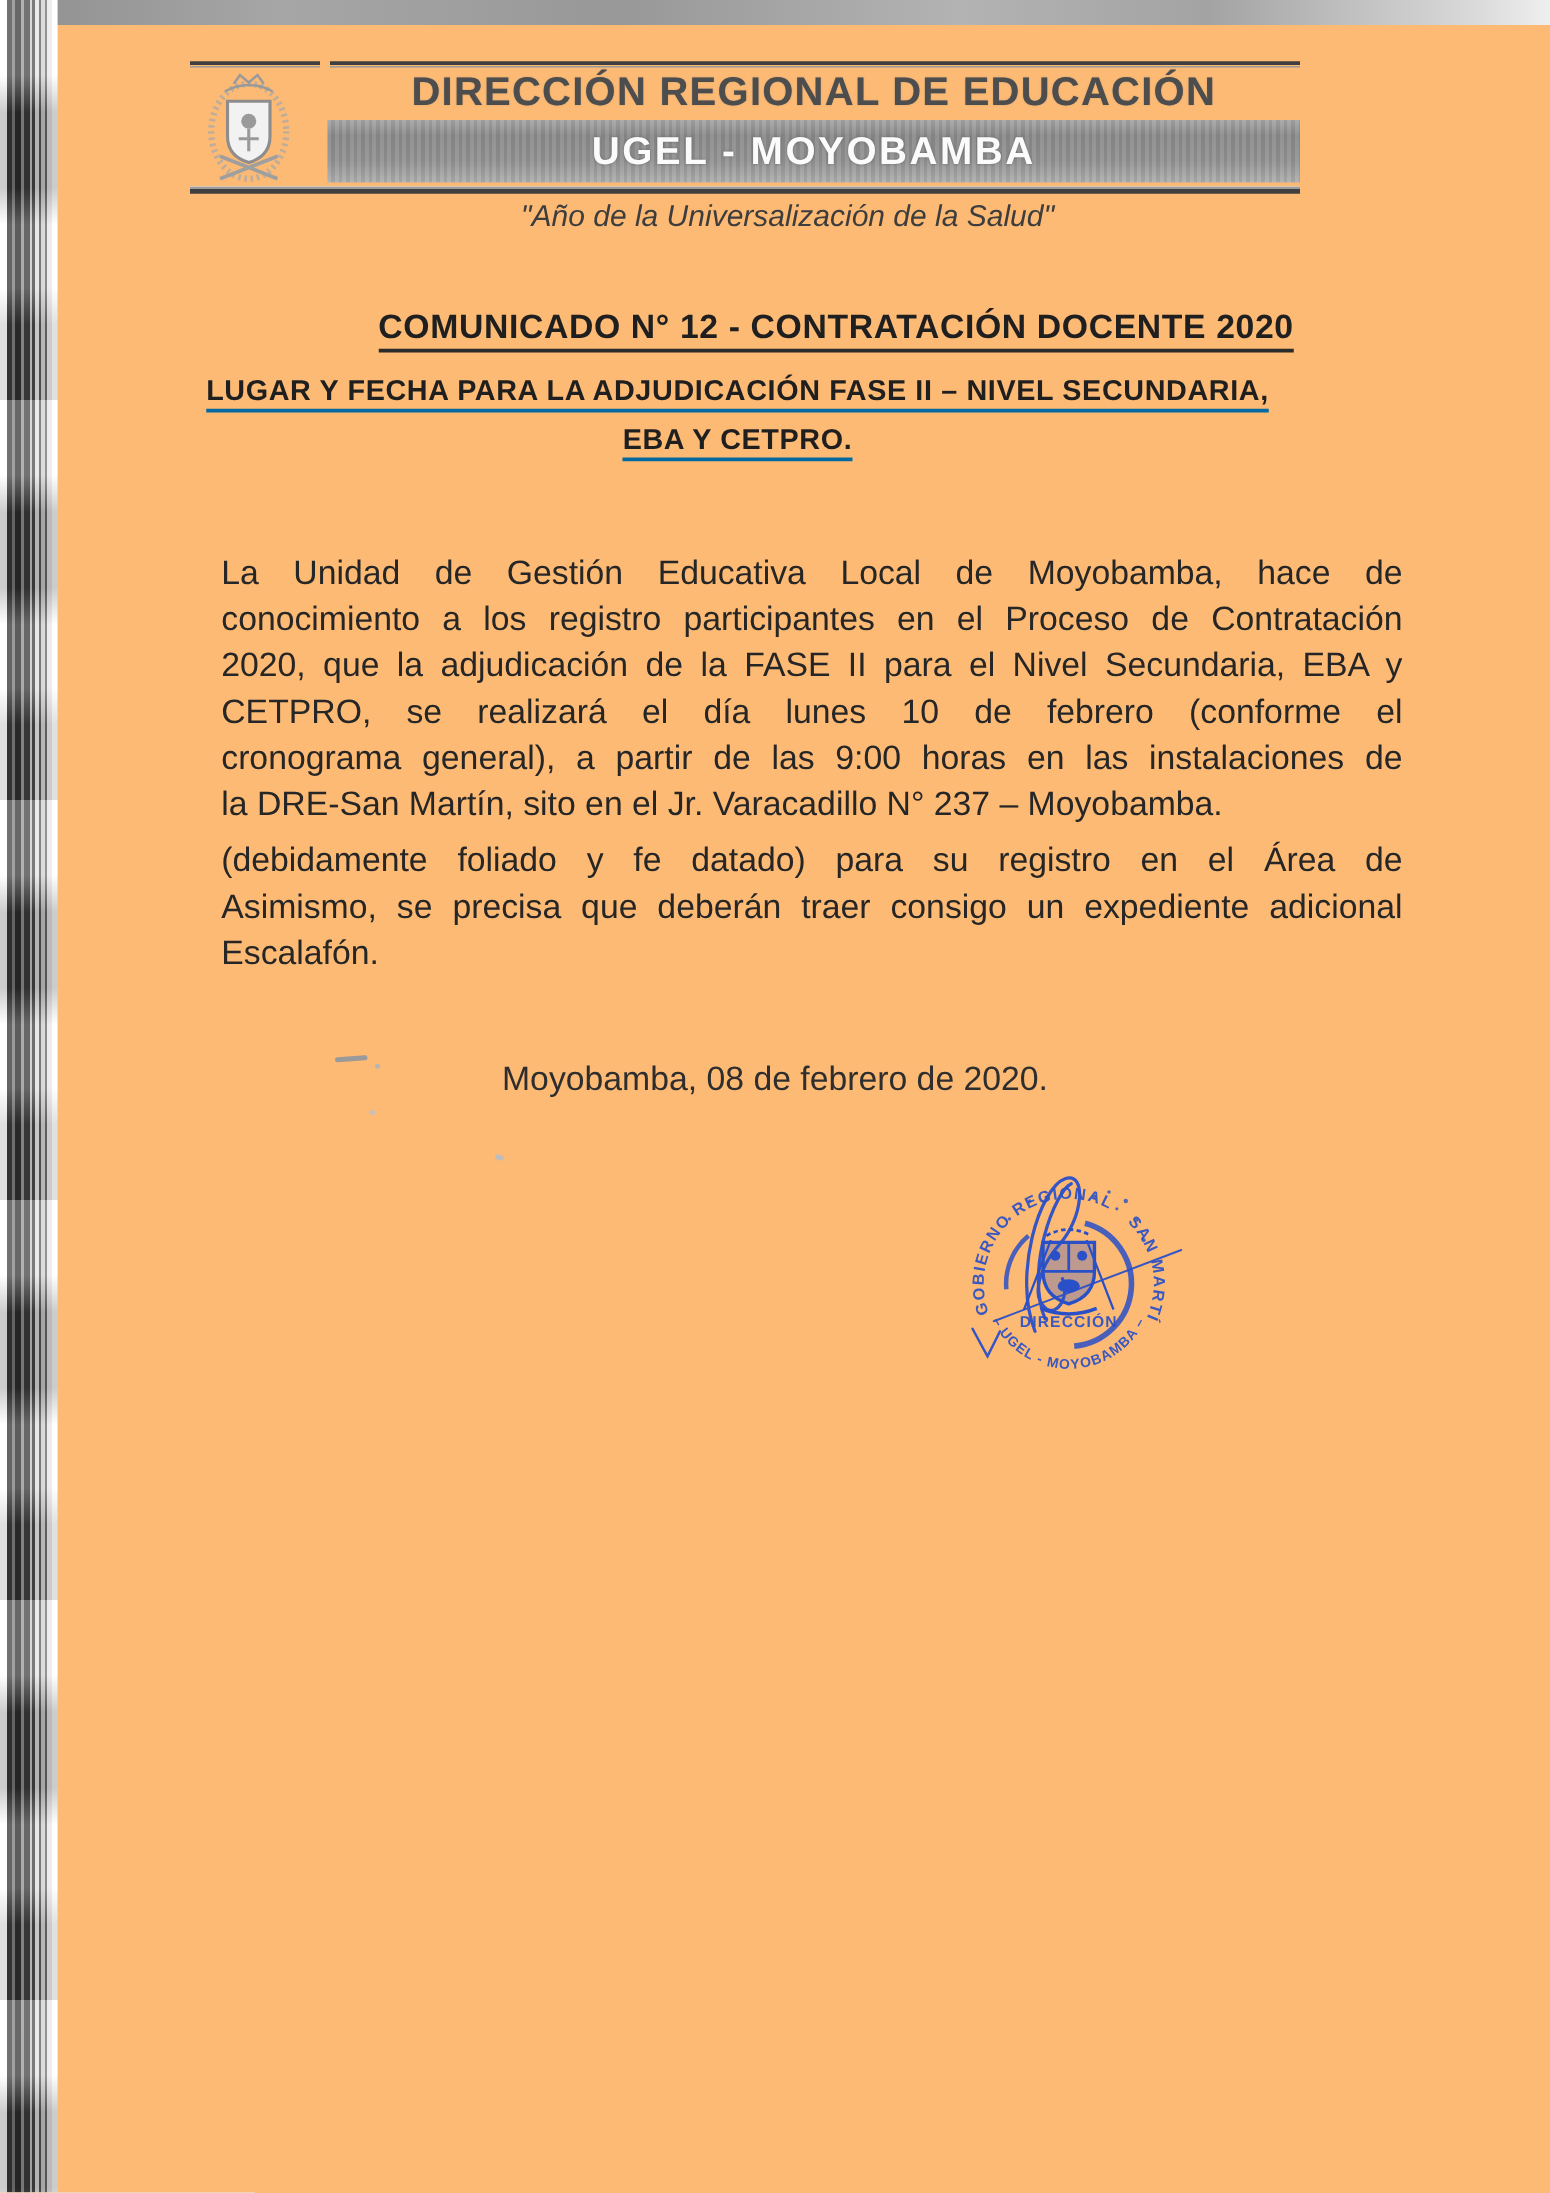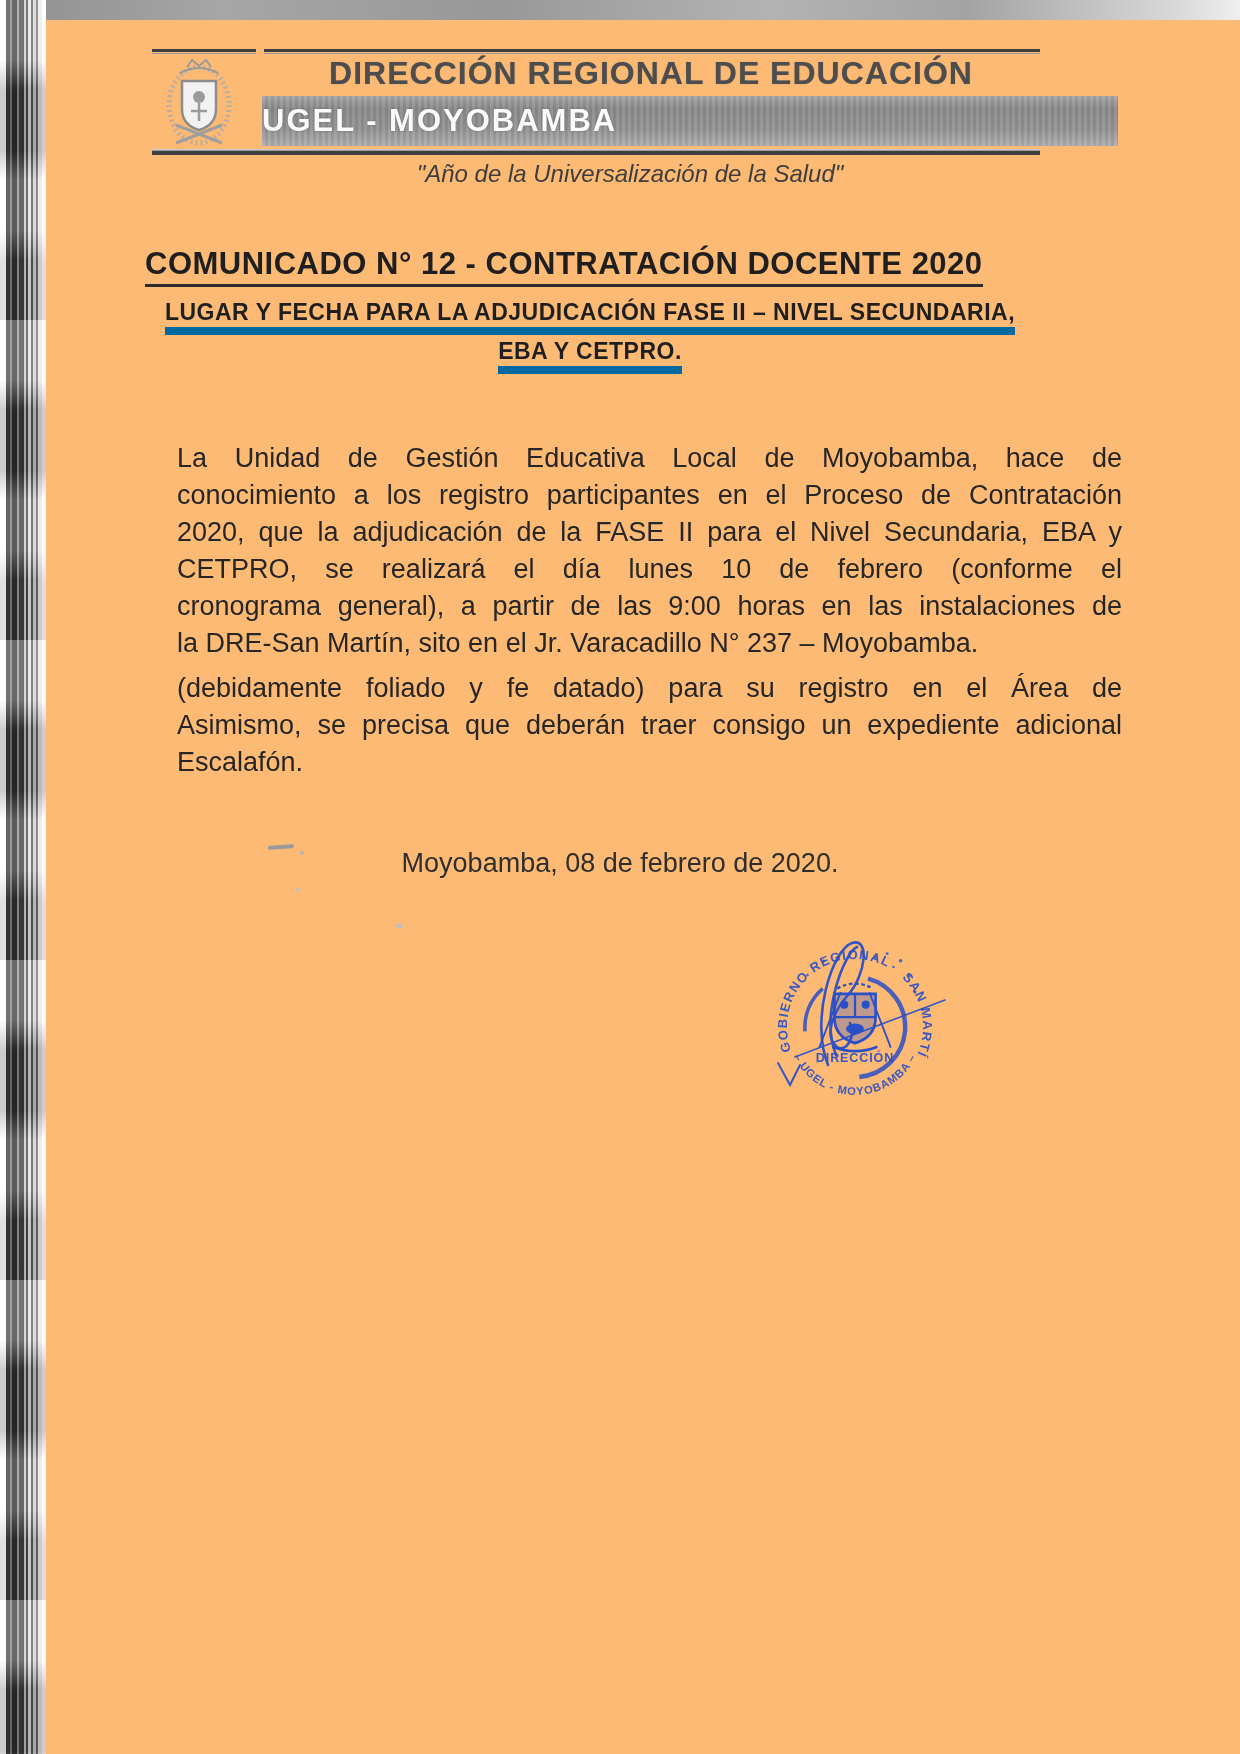--- a/index.html
+++ b/index.html
@@ -38,46 +38,46 @@
     position:absolute;height:6px;
     background:linear-gradient(180deg,#c9c9c9 0 1px,#9c9c9c 1px 2px,#3f3f3f 2px 6px);
   }
   .org-name{
     position:absolute;left:262px;top:55px;width:778px;
     text-align:center;font-size:32px;font-weight:bold;letter-spacing:1px;
     color:#4d4d4d;text-shadow:0 0 1px rgba(120,120,120,.7);
     white-space:nowrap;
   }
   .banner-bar{
-    position:absolute;left:262px;top:96px;width:856px;height:50px;
+    position:absolute;left:262px;top:96px;width:778px;height:50px;
     background:
       repeating-linear-gradient(90deg,rgba(255,255,255,.07) 0 3px,rgba(0,0,0,.05) 3px 6px),
       linear-gradient(180deg,#a5a5a5,#8a8a8a 25%,#929292 65%,#aeaeae);
-    text-align:left;line-height:50px;
+    text-align:center;line-height:50px;
     font-size:31px;font-weight:bold;letter-spacing:2px;color:#fbfbfb;
     text-shadow:0 0 2px rgba(90,90,90,.8);
     white-space:nowrap;
   }
   .quote{
     position:absolute;left:200px;top:160px;width:860px;
     text-align:center;font-style:italic;font-size:24px;color:#3d3d3d;
   }
   
   .doc-title{
-    position:absolute;left:145px;top:246px;width:890px;text-align:left;
-    font-size:31px;font-weight:bold;letter-spacing:.5px;color:#1f1f1f;
+    position:absolute;left:145px;top:246px;width:890px;text-align:right;
+    font-size:27px;font-weight:bold;letter-spacing:.5px;color:#1f1f1f;
     white-space:nowrap;
   }
   .doc-title span{border-bottom:3px solid #2b2b2b;padding-bottom:3px;}
   .doc-subtitle{
     position:absolute;left:145px;top:293px;width:890px;text-align:center;
     font-size:23px;font-weight:bold;letter-spacing:.5px;color:#1f1f1f;
     line-height:39px;white-space:nowrap;
   }
-  .doc-subtitle span{border-bottom:8px solid #0369a1;padding-bottom:2px;}
+  .doc-subtitle span{border-bottom:3px solid #0369a1;padding-bottom:2px;}
   .para{
     position:absolute;left:145px;width:945px;
     font-size:27px;line-height:37px;color:#262626;margin-left:32px;
   }
   .jline{text-align:justify;text-align-last:justify;}
   .lline{text-align:left;}
   .dateline{
     position:absolute;left:145px;top:848px;width:950px;
     font-size:27px;color:#2e2e2e;text-align:center;
   }

